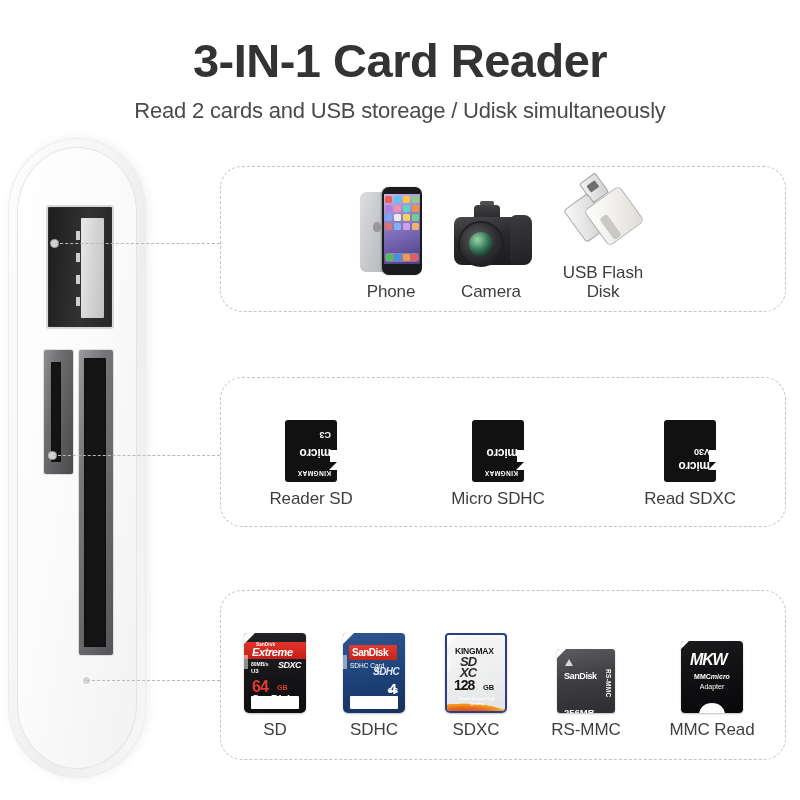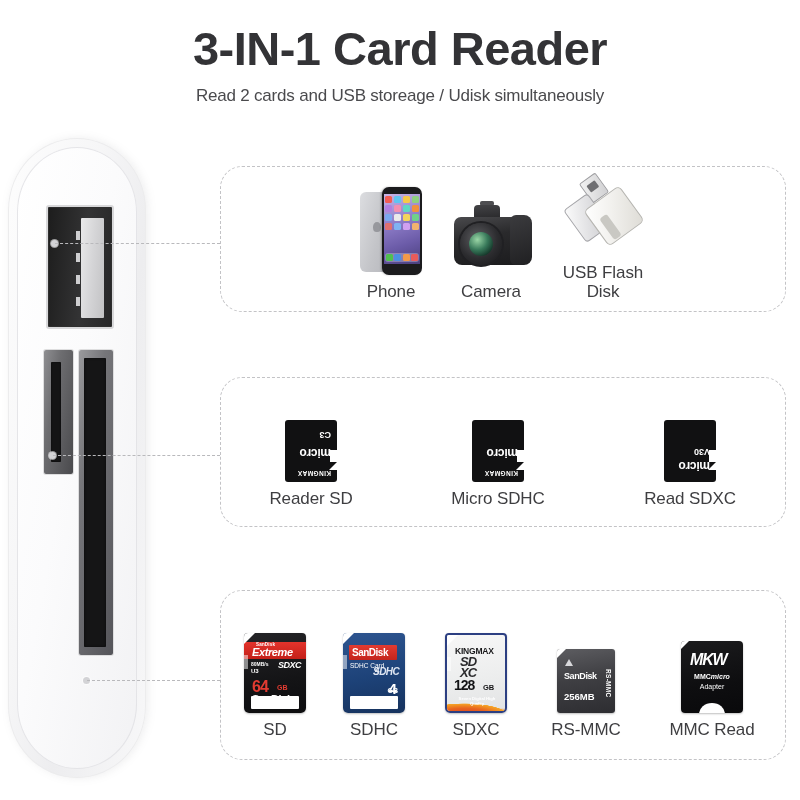--- a/index.html
+++ b/index.html
@@ -25,24 +25,24 @@
     width: 800px;
     text-align: center;
     padding-top: 24px;
   }
   #title {
     font-size: 47px;
     font-weight: bold;
     letter-spacing: -0.5px;
     color: #333336;
     line-height: 1.05;
-    margin: 0;
+    margin: 12px;
   }
   #subtitle {
-    font-size: 17px;
+    font-size: 22px;
     font-weight: normal;
     color: #4a4a4d;
     margin: 13px 0 0 0;
     letter-spacing: -0.2px;
   }
 
   
   #device {
     position: absolute;
     left: 8px;
@@ -597,21 +597,21 @@
     width: 0; height: 0;
     border-left: 4px solid transparent;
     border-right: 4px solid transparent;
     border-bottom: 7px solid #d8d8db;
   }
   .c-rsmmc .brand-big {
     position: absolute; left: 7px; top: 22px;
     font-size: 9px; color: #fff; font-weight: bold; letter-spacing: -0.4px;
   }
   .c-rsmmc .cap {
-    position: absolute; left: 7px; top: 42px;
+    position: absolute; left: 7px; top: 58px;
     font-size: 9.5px; color: #fff; font-weight: bold;
   }
   .c-rsmmc .side {
     position: absolute; right: 3px; top: 20px;
     font-size: 6.5px; color: #fff; font-weight: bold;
     writing-mode: vertical-rl;
     letter-spacing: 0.3px;
   }
 
   

